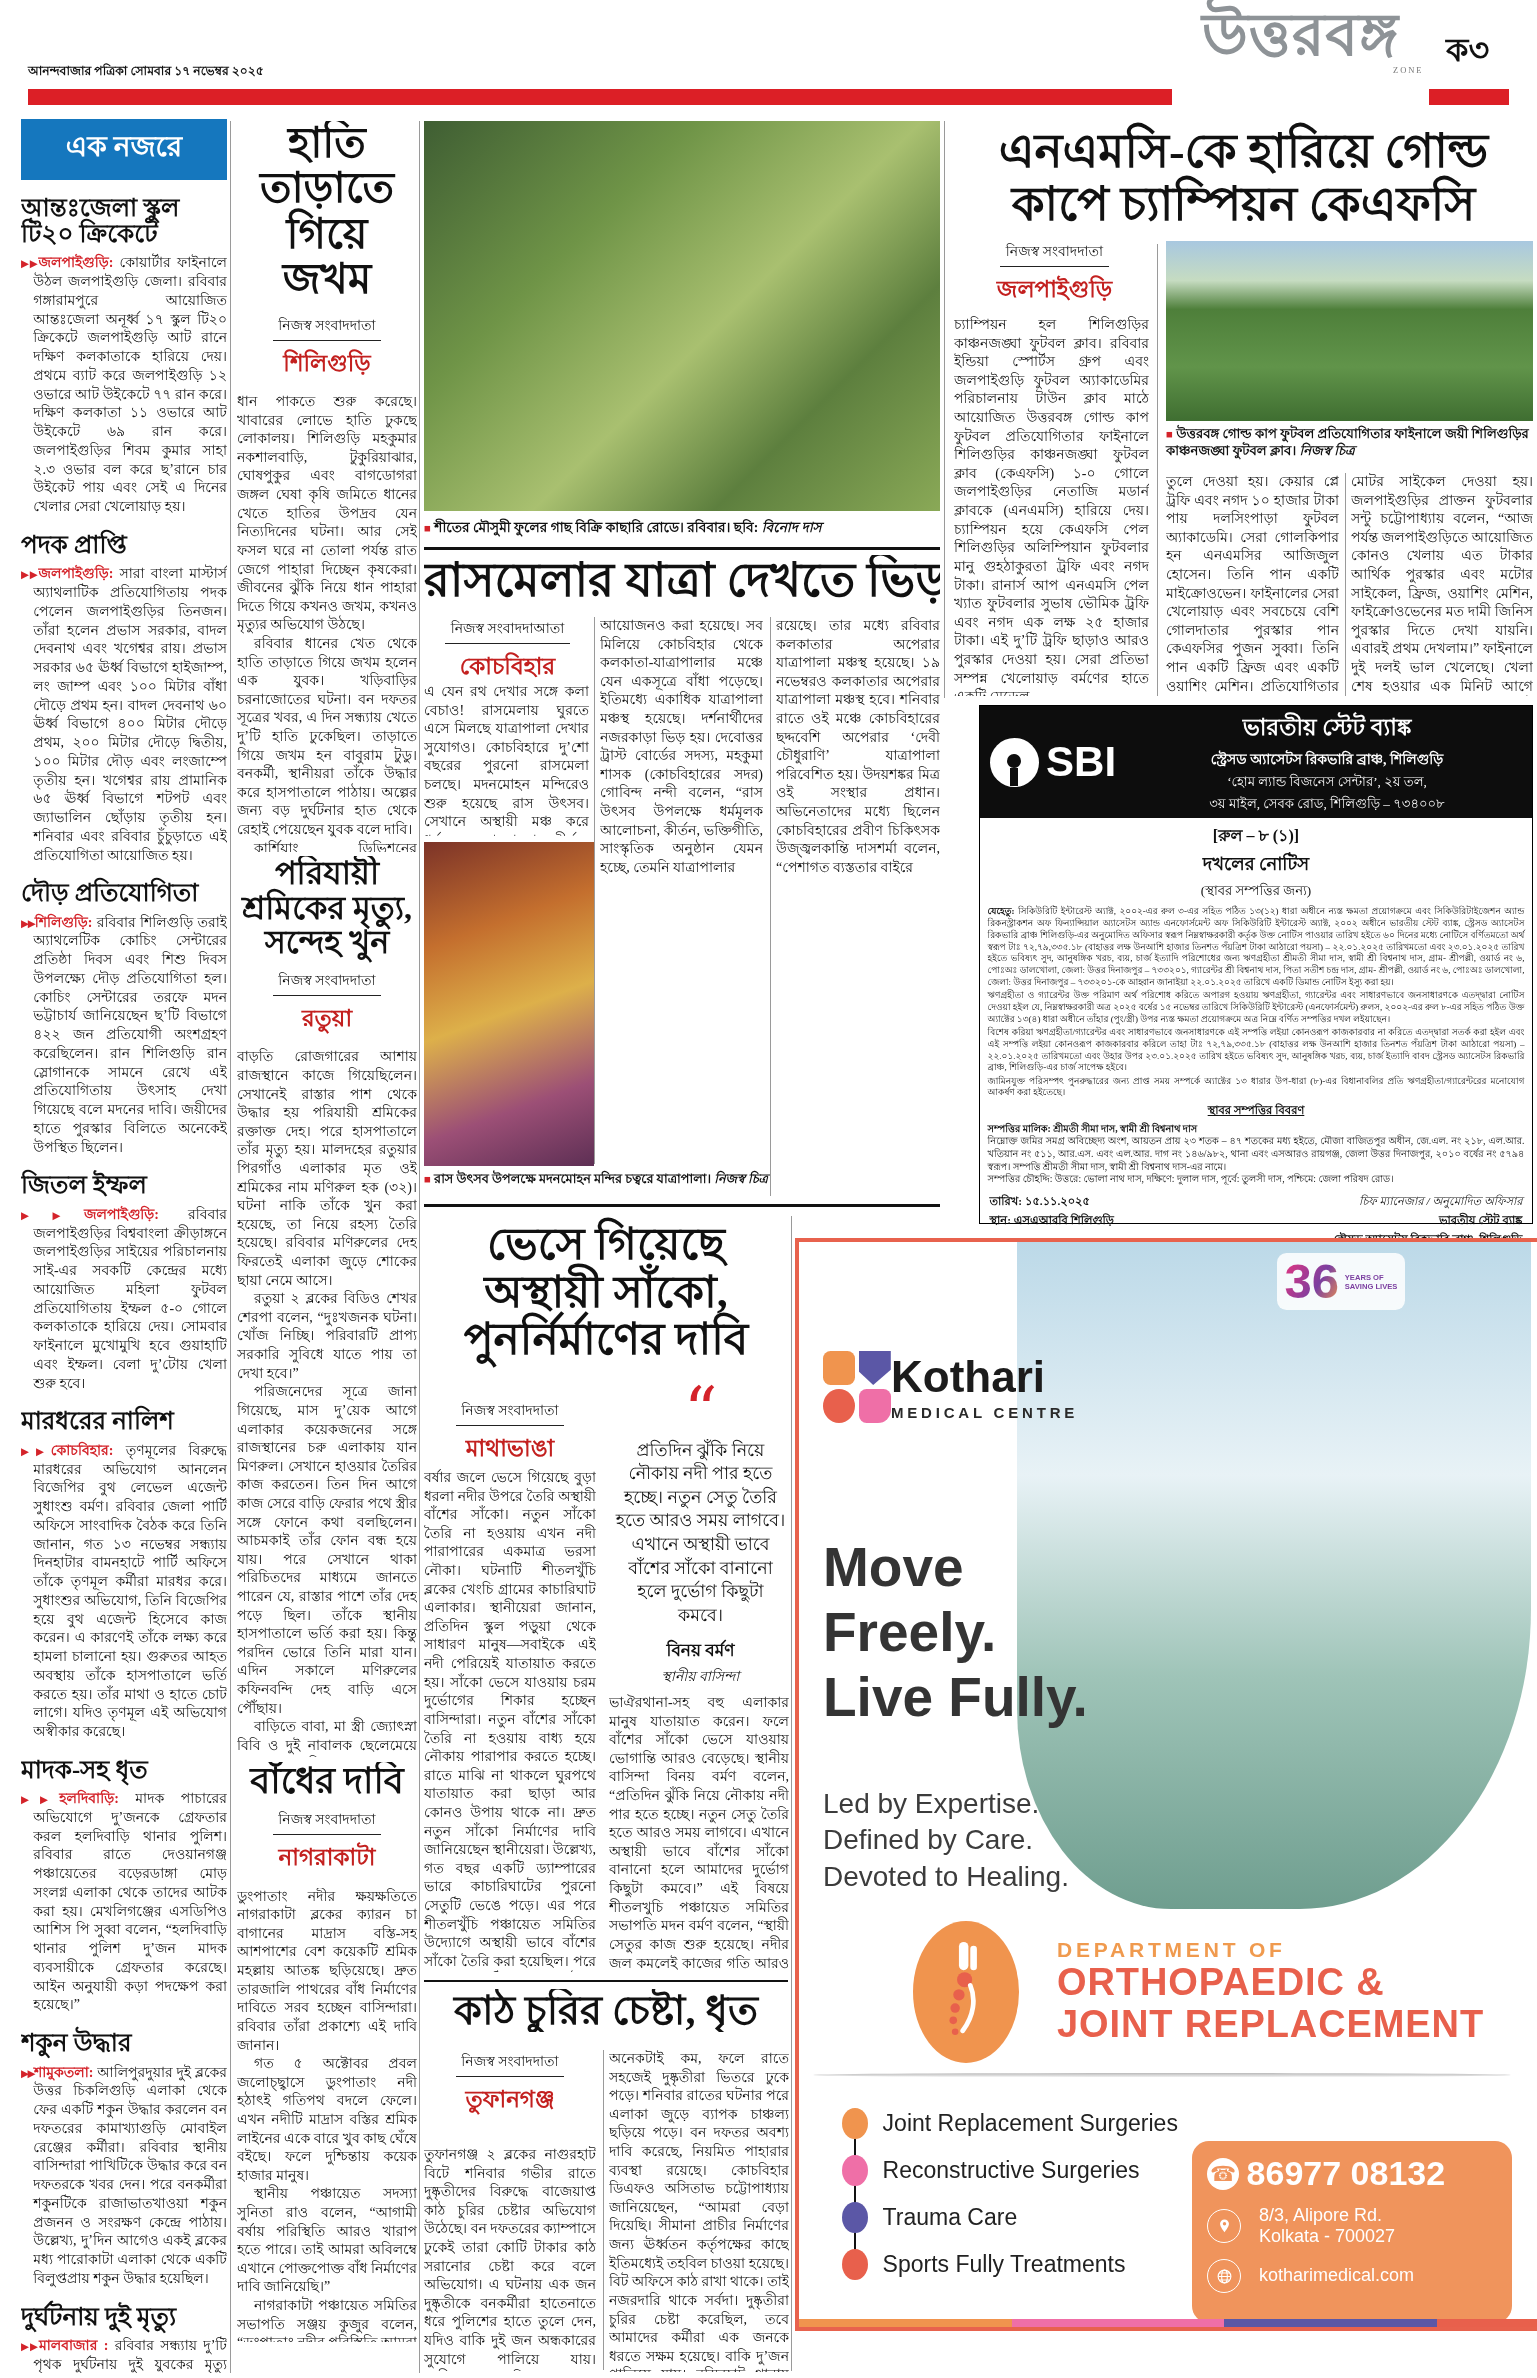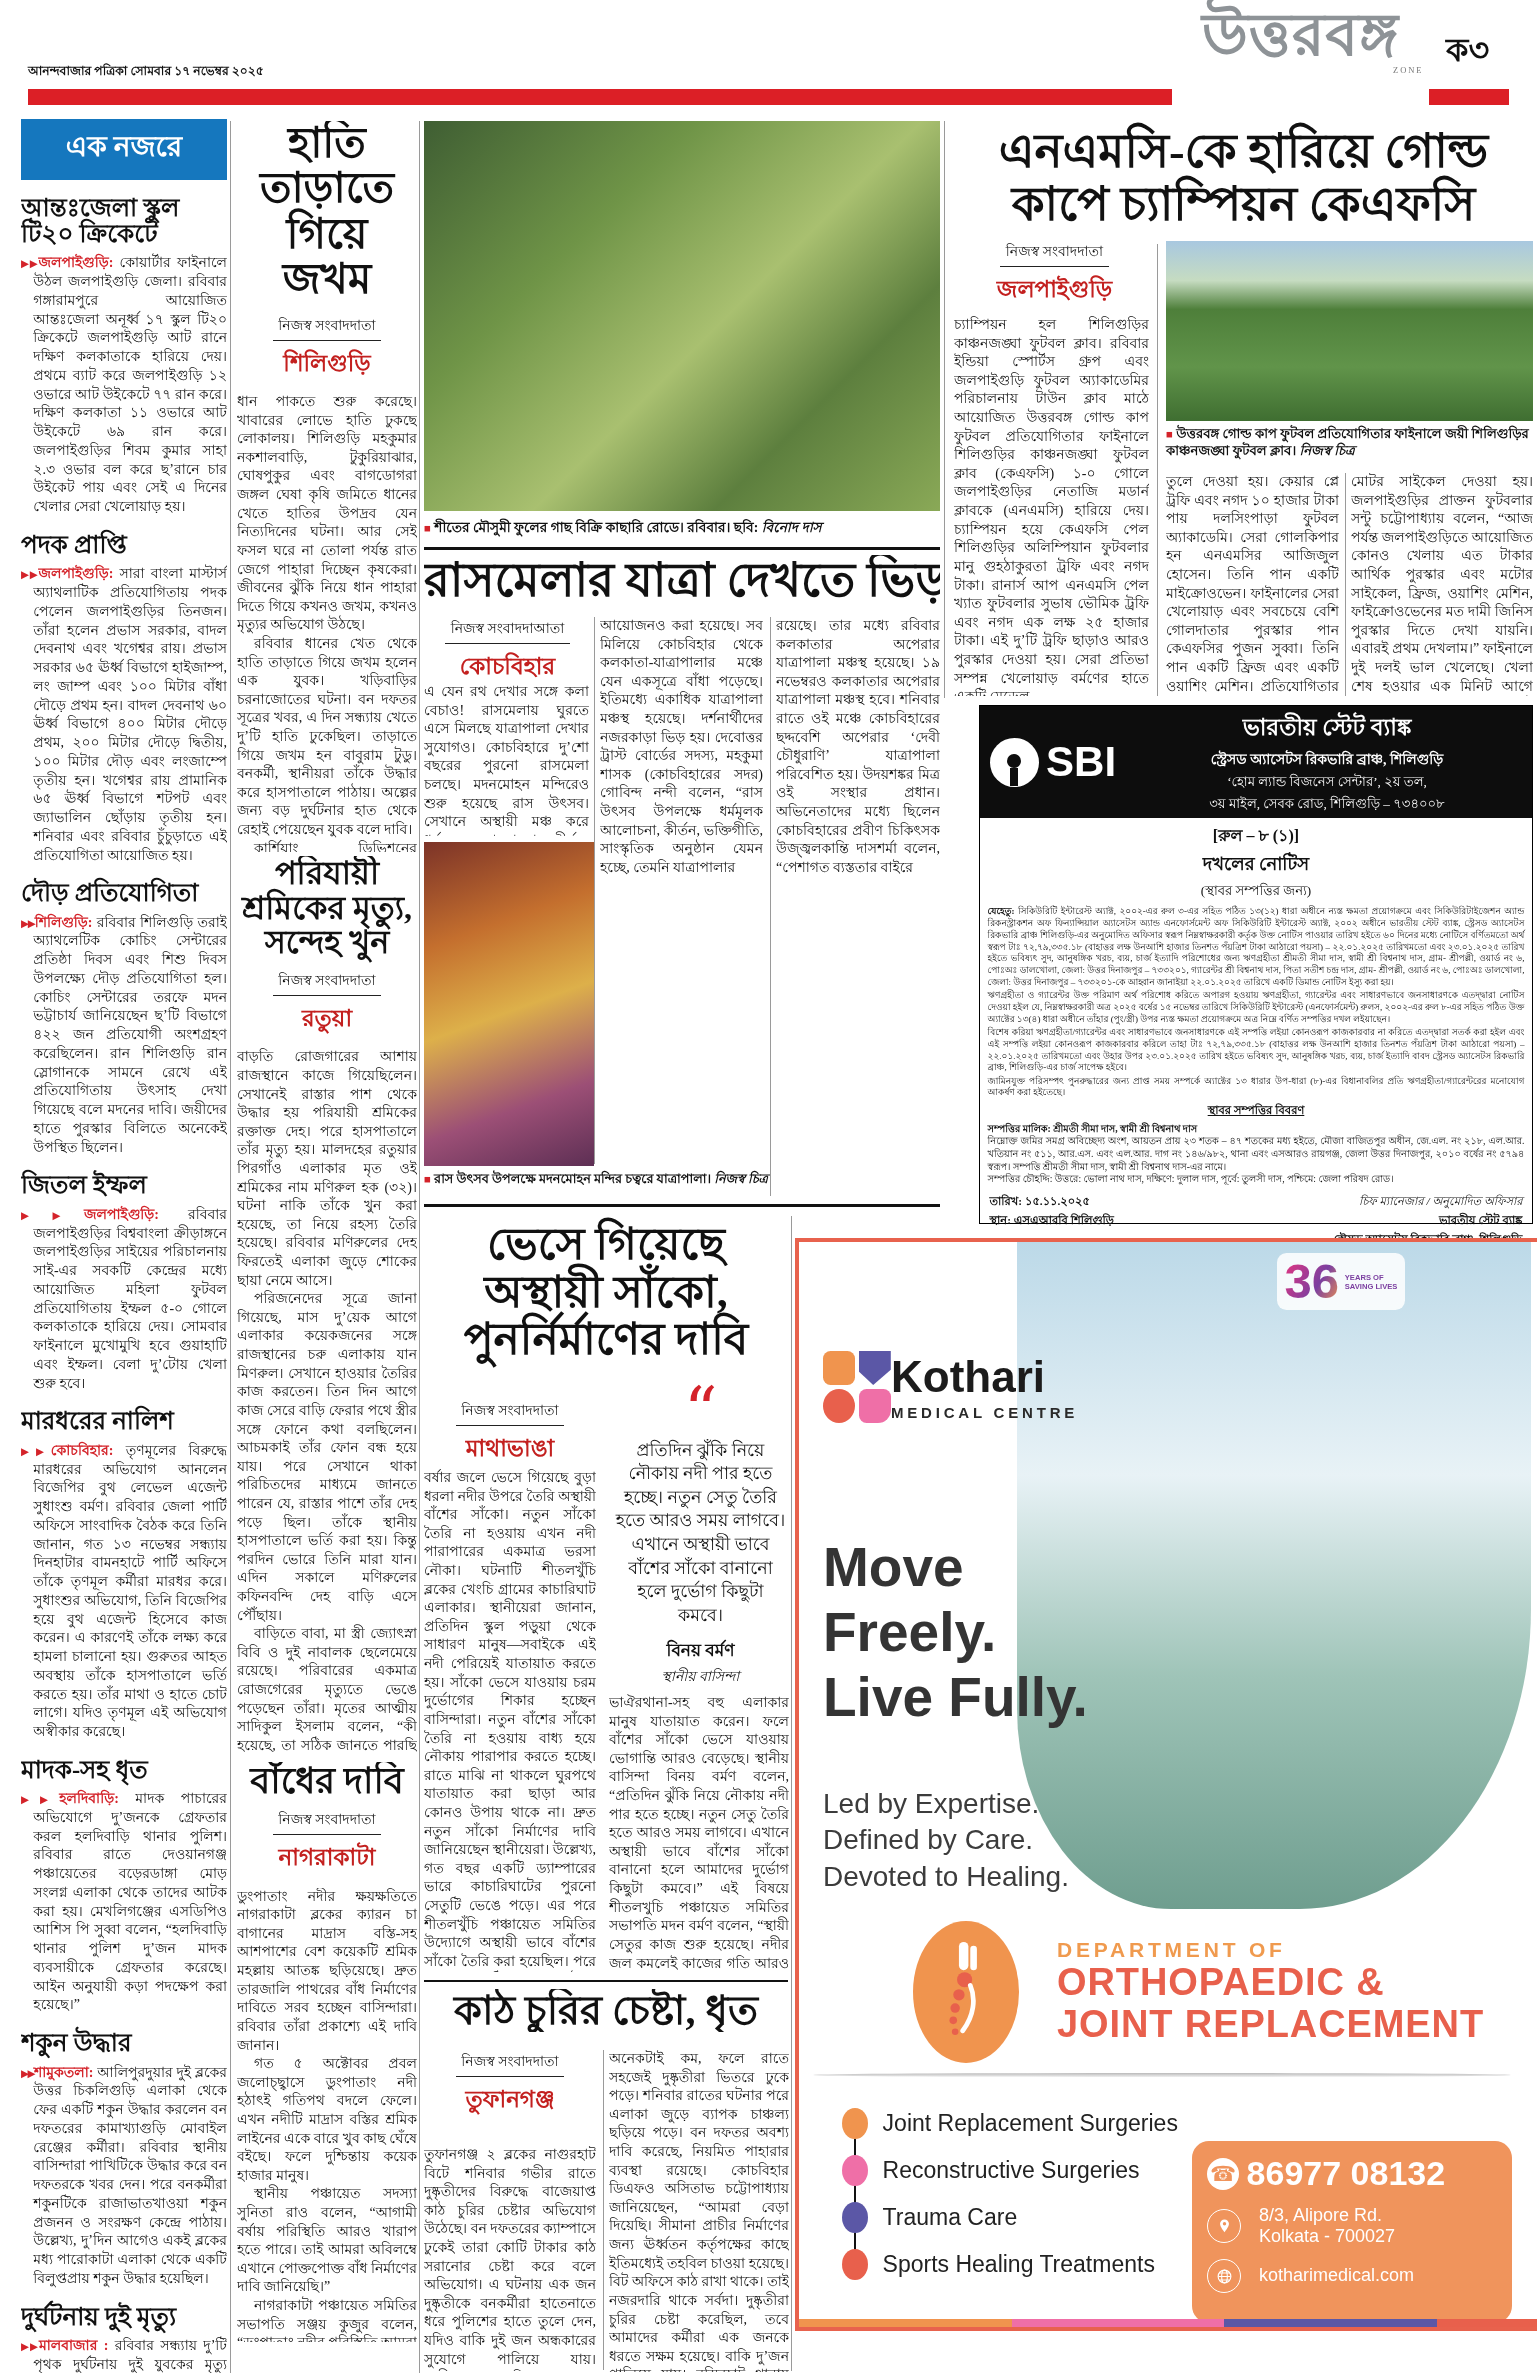--- a/index.html
+++ b/index.html
@@ -174,20 +174,21 @@
   </div>
 
   <div class="abs" style="left:237px; top:856px; width:180px; height:901px; overflow:hidden;">
     <h1 class="a-title" style="font-size:32px;">পরিযায়ী শ্রমিকের মৃত্যু, সন্দেহ খুন</h1>
     <div class="byline" style="margin-top:9.5px;">
       <span class="b1">নিজস্ব সংবাদদাতা</span>
       <span class="b2">রতুয়া</span>
     </div>
     <div class="body-txt" style="margin-top:9.5px; height:729px;">
       <p>বাড়তি রোজগারের আশায় রাজস্থানে কাজে গিয়েছিলেন। সেখানেই রাস্তার পাশ থেকে উদ্ধার হয় পরিযায়ী শ্রমিকের রক্তাক্ত দেহ। পরে হাসপাতালে তাঁর মৃত্যু হয়। মালদহের রতুয়ার পিরগাঁও এলাকার মৃত ওই শ্রমিকের নাম মণিরুল হক (৩২)। ঘটনা নাকি তাঁকে খুন করা হয়েছে, তা নিয়ে রহস্য তৈরি হয়েছে। রবিবার মণিরুলের দেহ ফিরতেই এলাকা জুড়ে শোকের ছায়া নেমে আসে।</p>
+      <p>রতুয়া ২ ব্লকের বিডিও শেখর শেরপা বলেন, “দুঃখজনক ঘটনা। খোঁজ নিচ্ছি। পরিবারটি প্রাপ্য সরকারি সুবিধে যাতে পায় তা দেখা হবে।”</p>
       <p>পরিজনেদের সূত্রে জানা গিয়েছে, মাস দু’য়েক আগে এলাকার কয়েকজনের সঙ্গে রাজস্থানের চরু এলাকায় যান মিণরুল। সেখানে হাওয়ার তৈরির কাজ করতেন। তিন দিন আগে কাজ সেরে বাড়ি ফেরার পথে স্ত্রীর সঙ্গে ফোনে কথা বলছিলেন। আচমকাই তাঁর ফোন বন্ধ হয়ে যায়। পরে সেখানে থাকা পরিচিতদের মাধ্যমে জানতে পারেন যে, রাস্তার পাশে তাঁর দেহ পড়ে ছিল। তাঁকে স্থানীয় হাসপাতালে ভর্তি করা হয়। কিন্তু পরদিন ভোরে তিনি মারা যান। এদিন সকালে মণিরুলের কফিনবন্দি দেহ বাড়ি এসে পৌঁছায়।</p>
       <p>বাড়িতে বাবা, মা স্ত্রী জ্যোৎস্না বিবি ও দুই নাবালক ছেলেমেয়ে রয়েছে। পরিবারের একমাত্র রোজগেরের মৃত্যুতে ভেঙে পড়েছেন তাঁরা। মৃতের আত্মীয় সাদিকুল ইসলাম বলেন, “কী হয়েছে, তা সঠিক জানতে পারছি না। তবে ওকে খুন করা হয়েছে বলে আমাদের সন্দেহ। এখন কীভাবে ওদের সংসার চলবে কে জানে।”</p>
     </div>
   </div>
 
   <div class="abs" style="left:237px; top:1762px; width:180px; height:610px; overflow:hidden;">
     <h1 class="a-title" style="font-size:36px;">বাঁধের দাবি</h1>
     <div class="byline" style="margin-top:7.6px;">
       <span class="b1">নিজস্ব সংবাদদাতা</span>
       <span class="b2">নাগরাকাটা</span>
@@ -378,21 +379,21 @@
       <div class="k-svc">
         <div class="k-dot" style="background:#ef6fa7;"></div>
         <div class="k-svc-label">Reconstructive Surgeries</div>
       </div>
       <div class="k-svc">
         <div class="k-dot" style="background:#5b57a6;"></div>
         <div class="k-svc-label">Trauma Care</div>
       </div>
       <div class="k-svc">
         <div class="k-dot" style="background:#e8604c;"></div>
-        <div class="k-svc-label">Sports Healing Treatments</div>
+        <div class="k-svc-label">Sports Fully Treatments</div>
       </div>
     </div>
 
     <div class="abs k-box" style="left:393px; top:899px; width:320px; height:182px;">
       <div class="k-phone-row">
         <span class="ph-ic">☎</span>
         <span class="k-phone">86977 08132</span>
       </div>
       <div class="k-row">
         <span class="k-oic">

